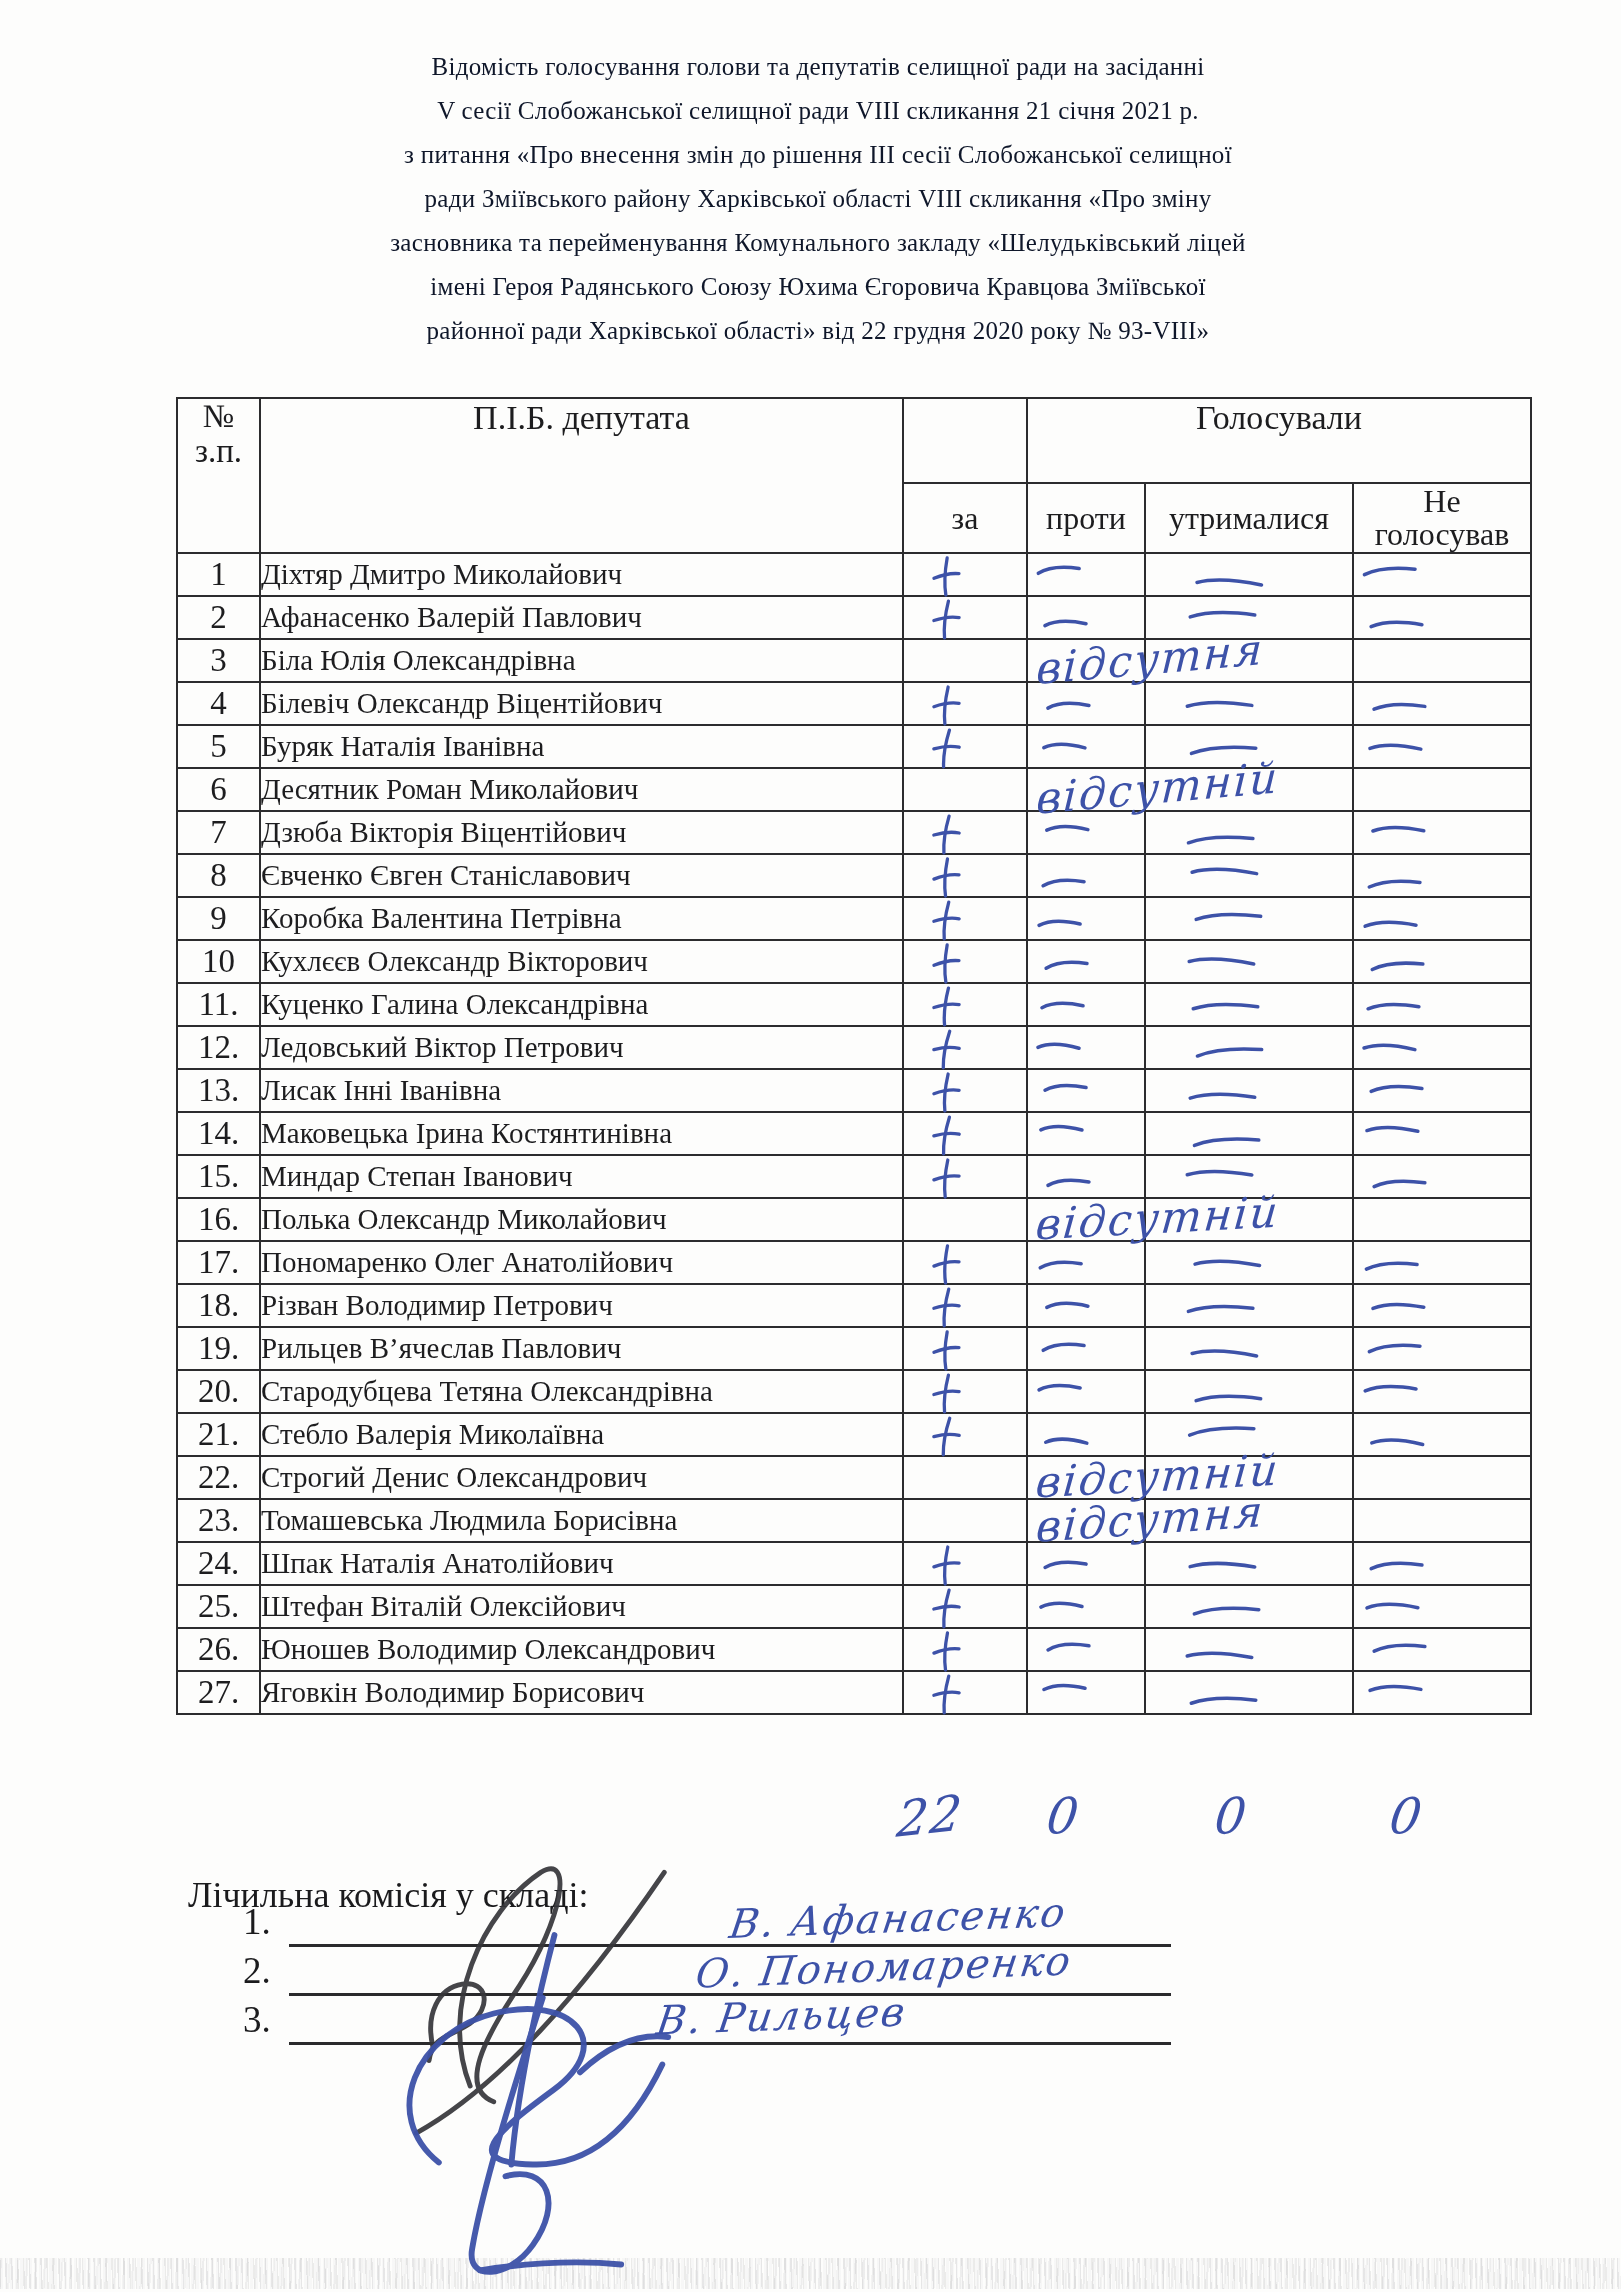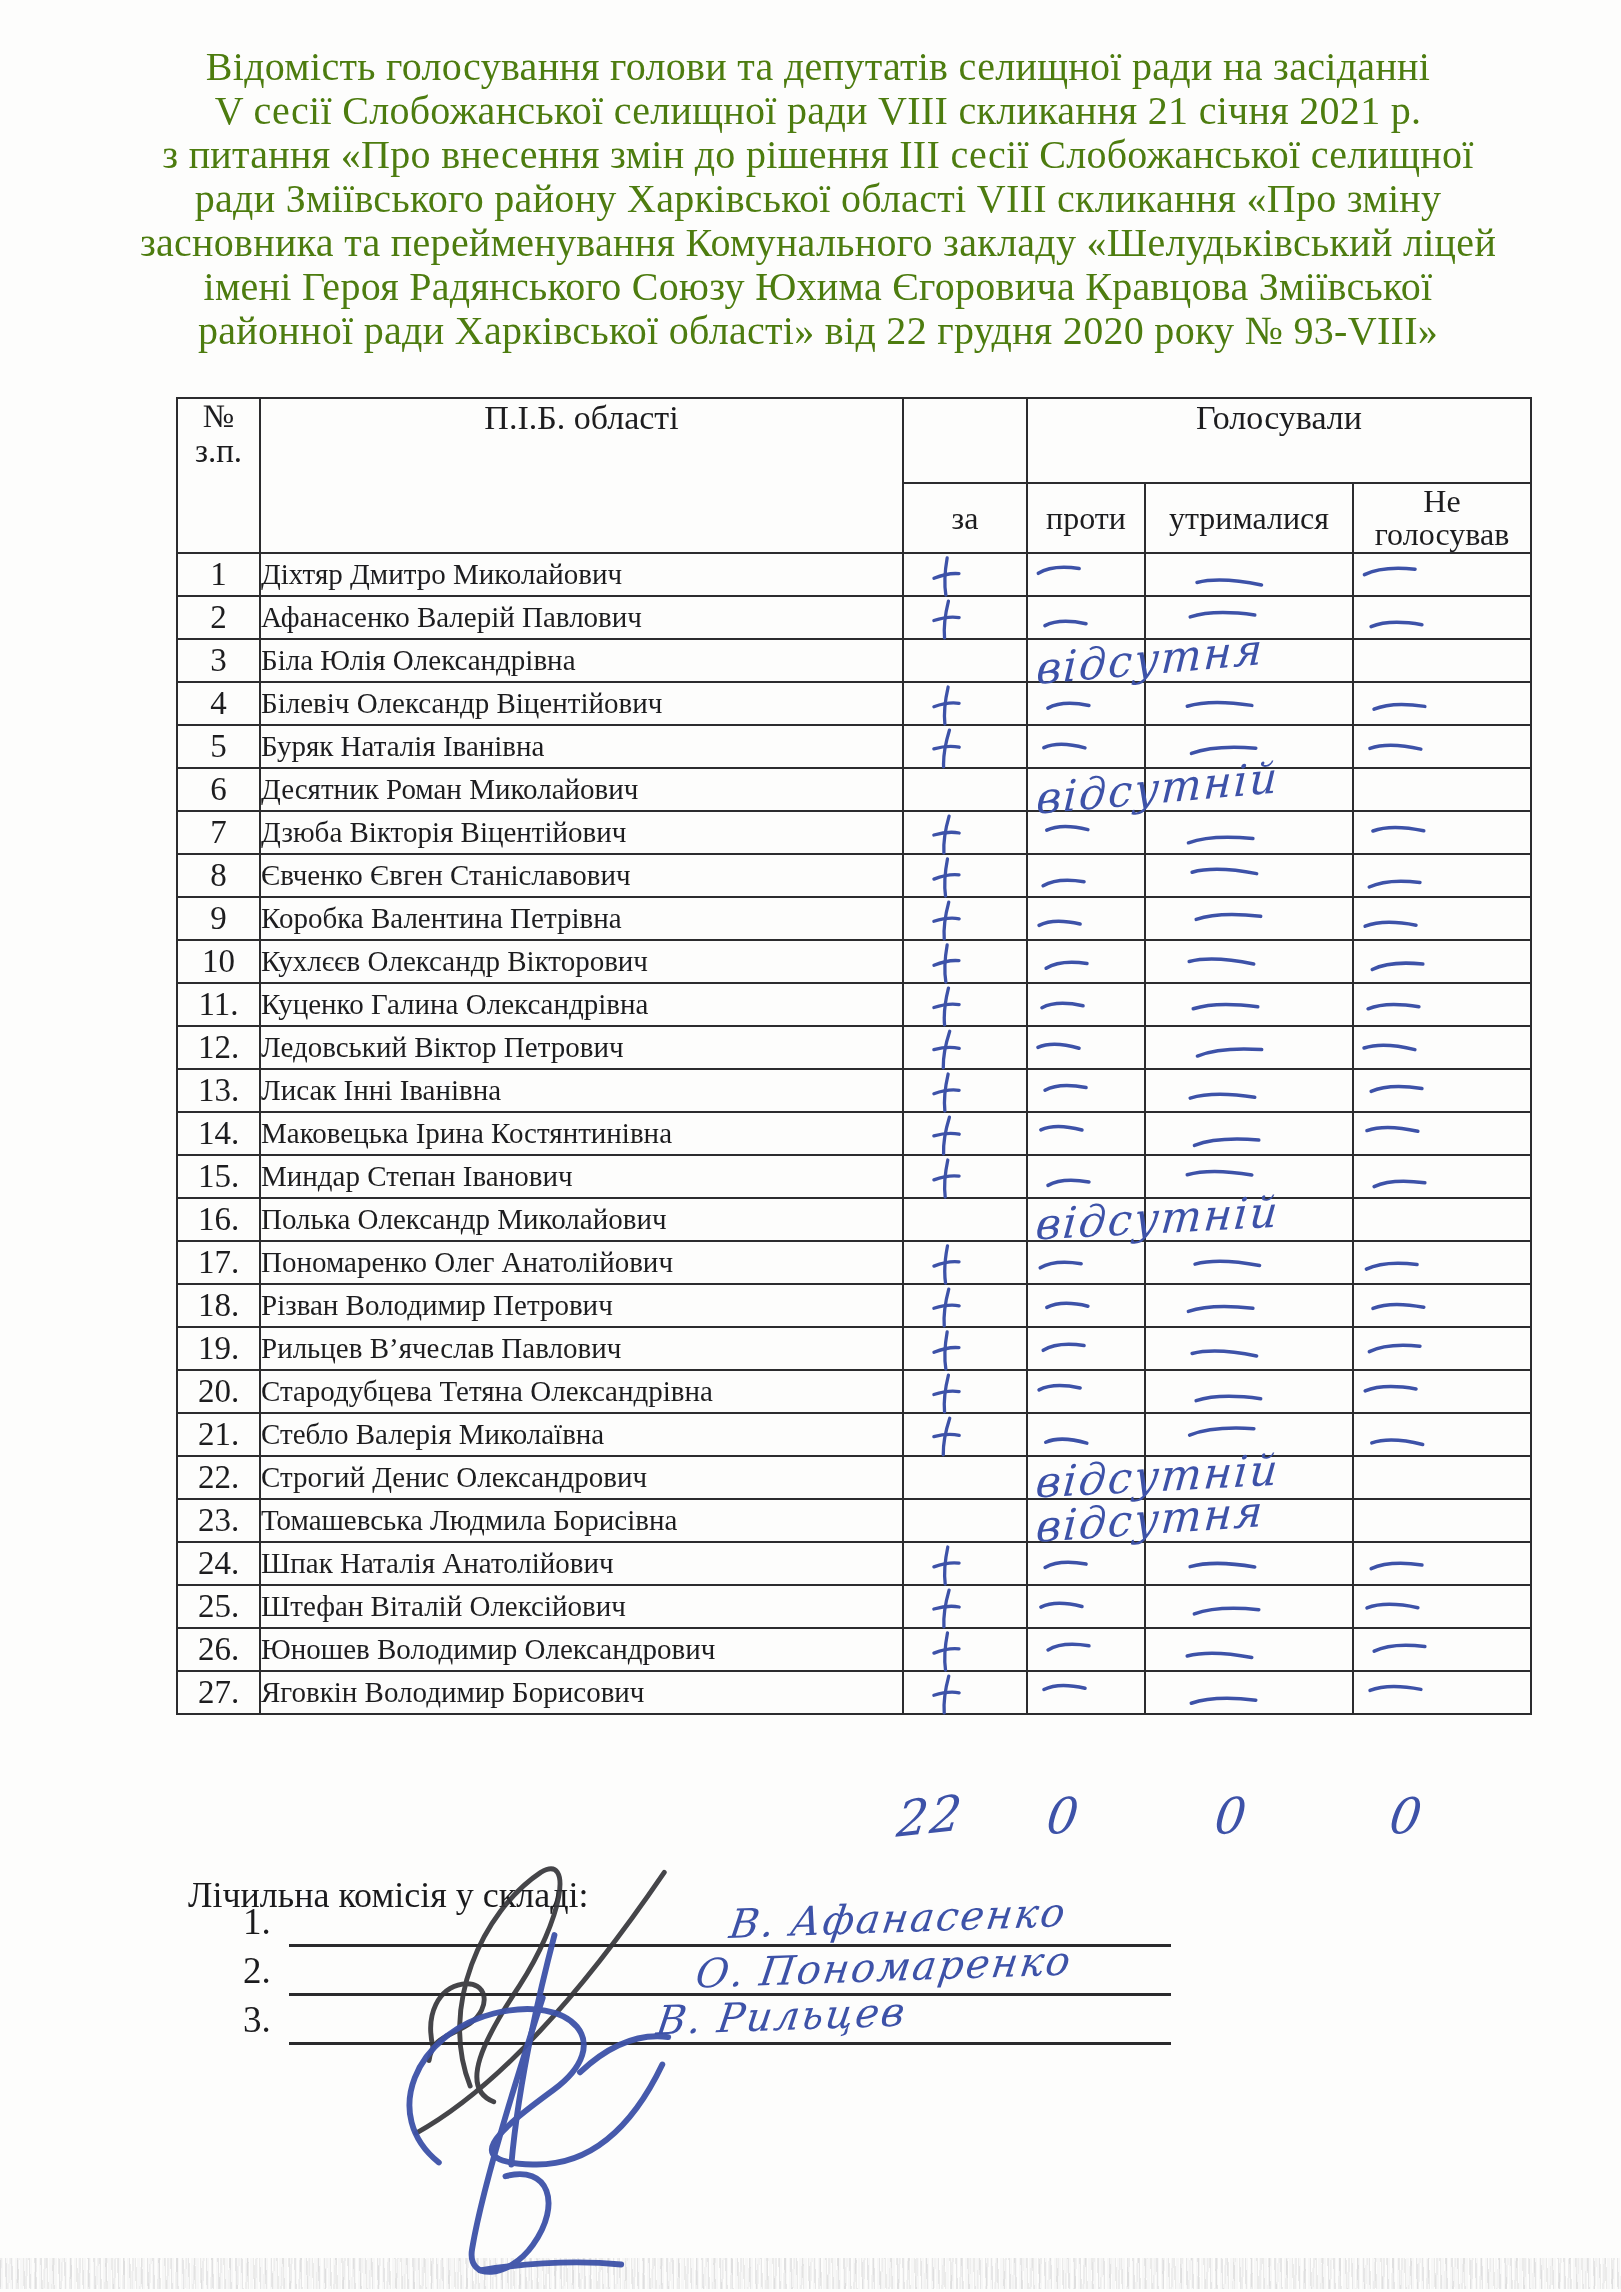--- a/index.html
+++ b/index.html
@@ -11,22 +11,22 @@
     color:#1d1d1f;
     overflow:hidden;
   }
 
   
   .title-block {
     position:absolute; top:45px; left:127px; width:1382px;
     text-align:center;
   }
   .title-line {
-    font-size:40px; line-height:44px; letter-spacing:0.3px;
-    color:#4d7c0f; white-space:nowrap;
+    font-size:25px; line-height:44px; letter-spacing:0.3px;
+    color:#0f172a; white-space:nowrap;
   }
 
   
   table.vote-table {
     position:absolute; left:176px; top:397px;
     width:1355px; border-collapse:collapse; table-layout:fixed;
   }
   .vote-table col.c-num  { width:83px; }
   .vote-table col.c-name { width:643px; }
   .vote-table col.c-za   { width:124px; }
@@ -128,21 +128,21 @@
       <col class="c-pr">
         <col class="c-ut">
         <col class="c-ng">
     </colgroup>
     <thead>
       <tr class="head-top">
         <th class="th-num" rowspan="2">
           <span>№</span><br>
           <span>з.п.</span>
         </th>
-        <th class="th-name" rowspan="2">П.І.Б. області</th>
+        <th class="th-name" rowspan="2">П.І.Б. депутата</th>
         <th class="th-empty"></th>
         <th class="th-voted" colspan="3">Голосували</th>
       </tr>
       <tr class="subhead">
         <th>за</th>
         <th>проти</th>
         <th>утрималися</th>
         <th class="th-ng">Не голосував</th>
       </tr>
     </thead>

